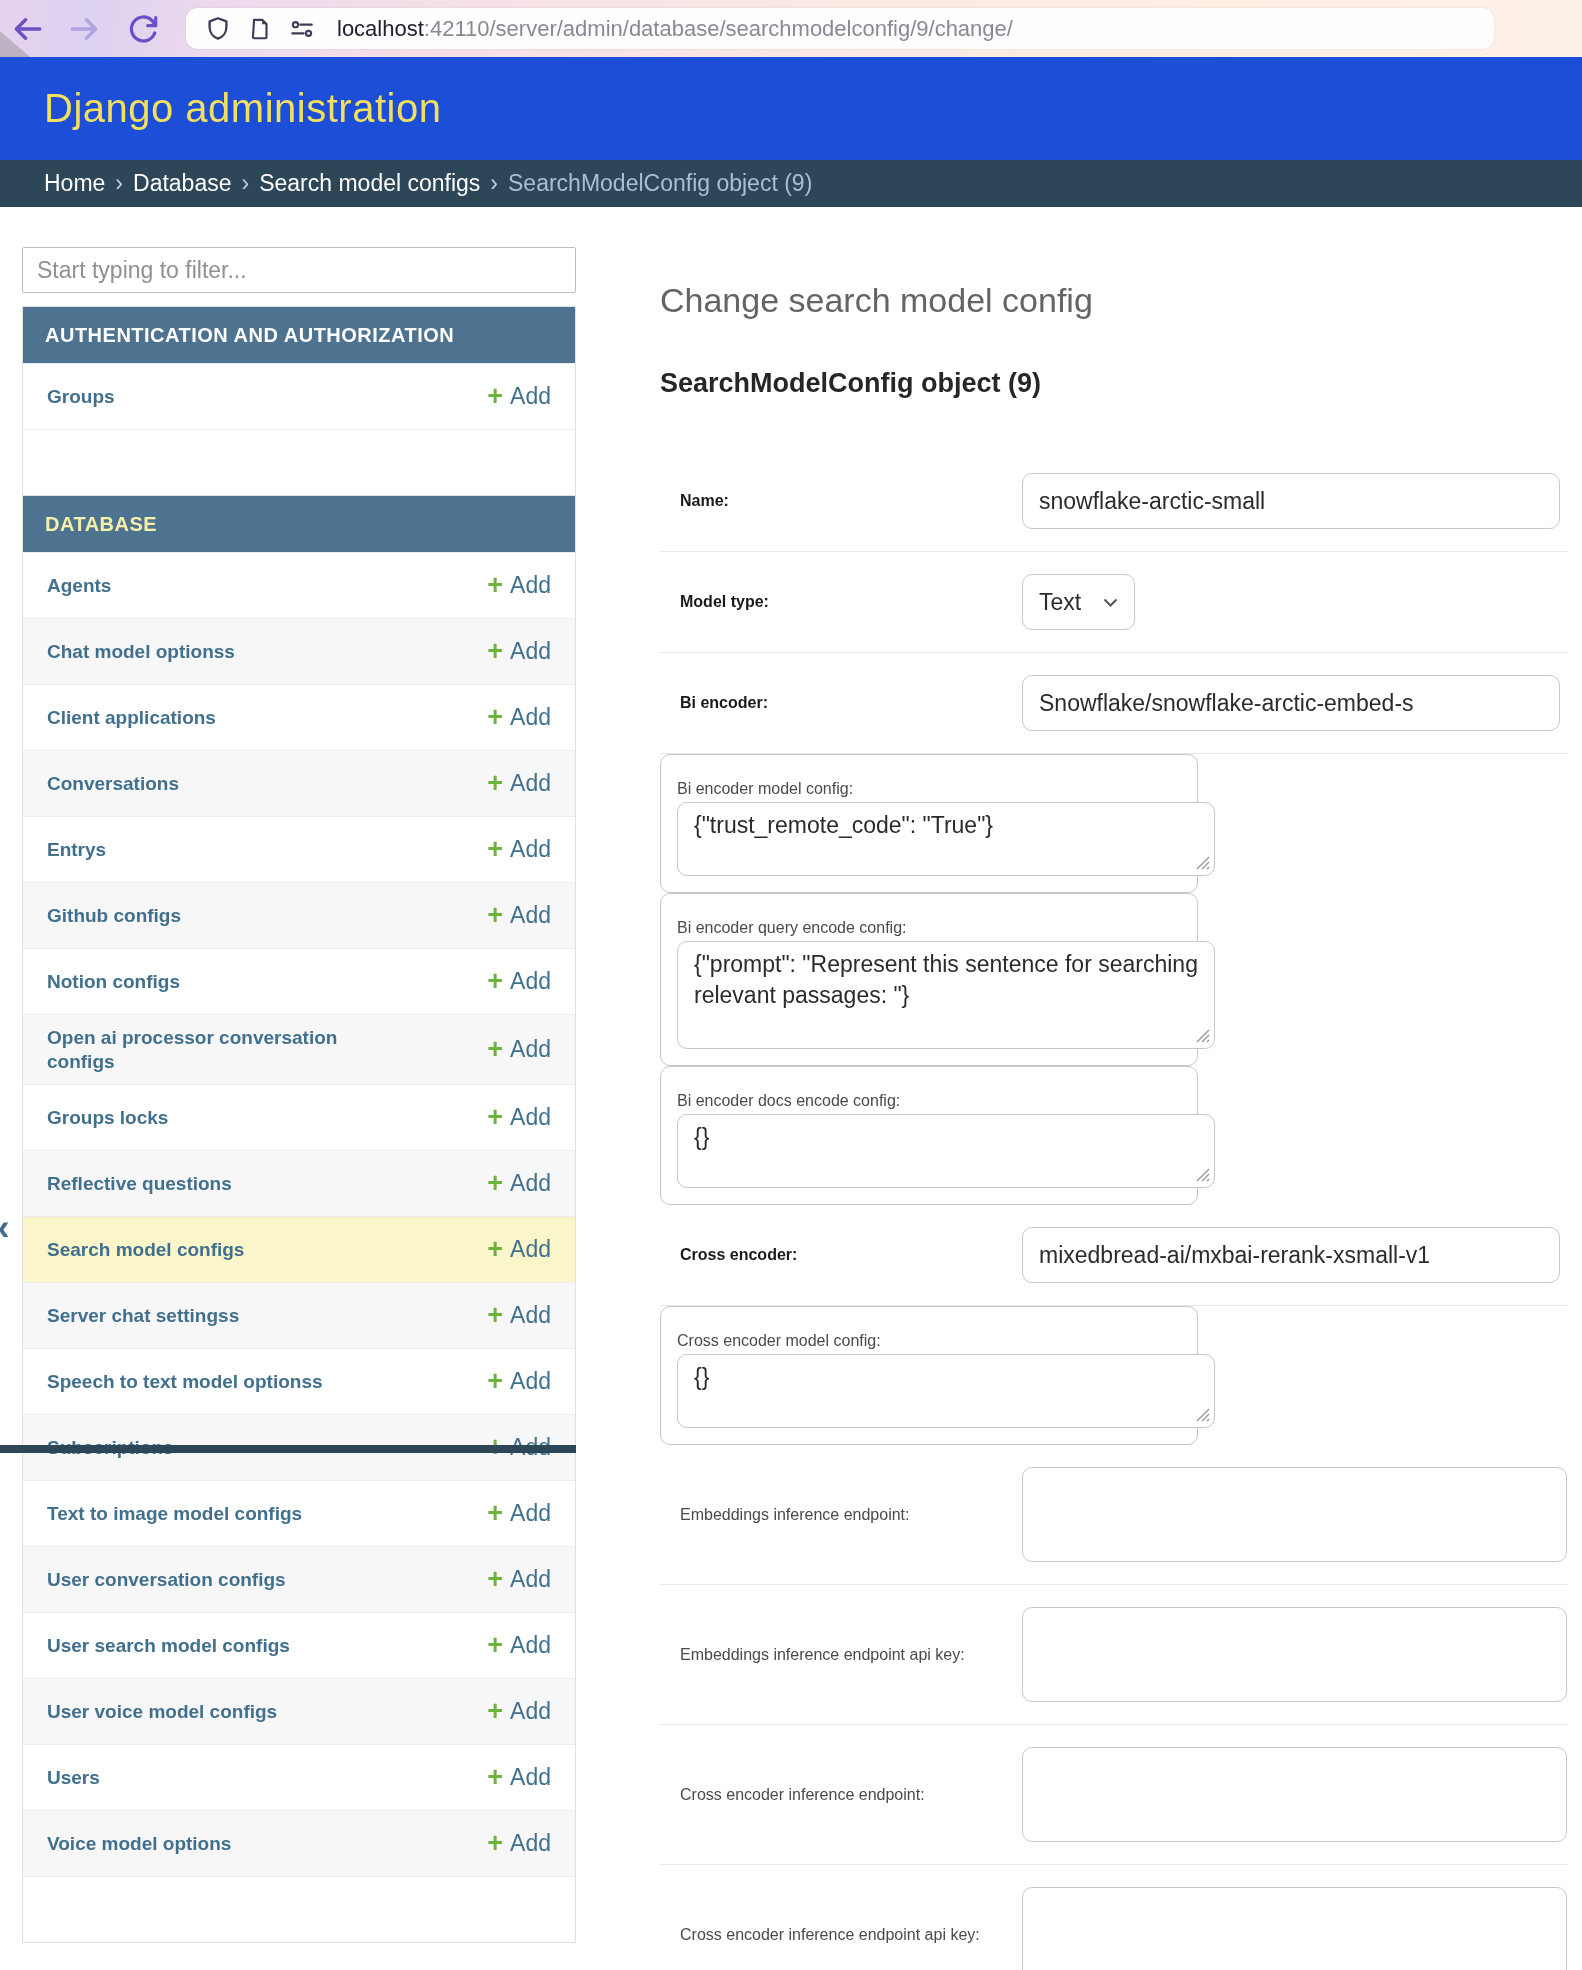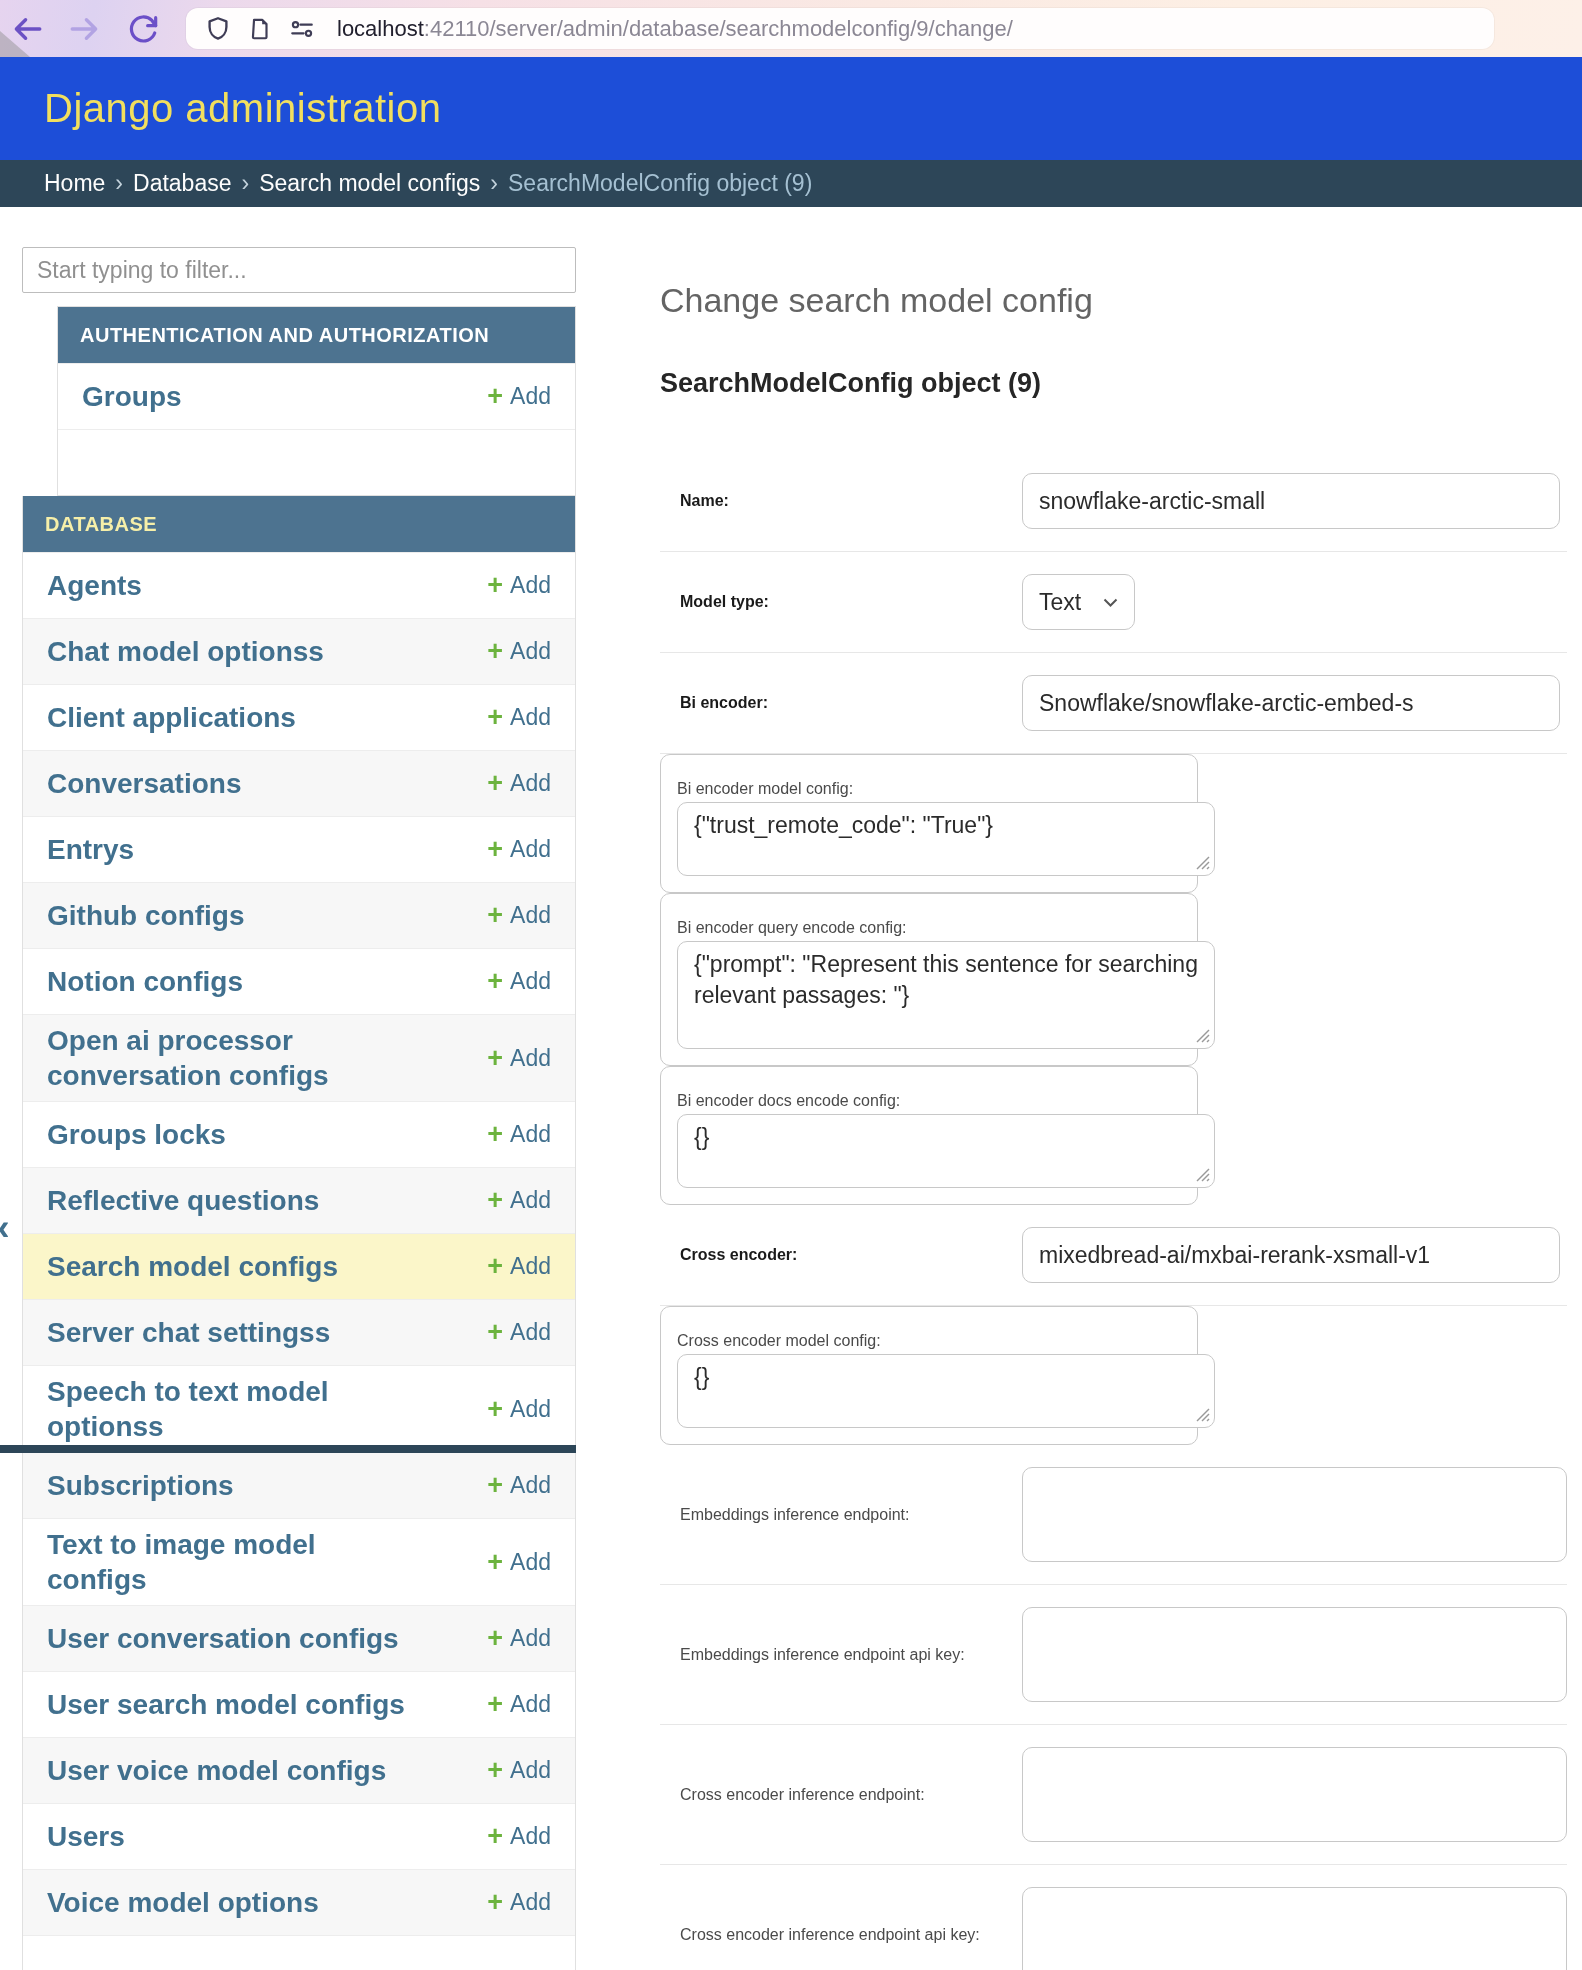--- a/index.html
+++ b/index.html
@@ -36,31 +36,31 @@
   
   .page{ position:relative; display:flex; height:1246px; background:#fff;border-radius:12px; }
   .sidebar-toggle{ position:absolute; left:0; top:1000px; transform:translateX(-52%);
     font-size:36px; font-weight:bold; color:#41708e; cursor:pointer; z-index:5; }
   .sidebar{ margin-left:22px; width:554px; padding-top:40px; flex:none; }
   .filter{ width:100%; height:46px; border:1px solid #bdbdbd; border-radius:2px;
     font-size:23px; padding:0 14px; color:#333; outline:none; font-family:inherit; }
   .filter::placeholder{ color:#909090; }
   .modules{ margin-top:13px; }
   .sidebar-module{ border:1px solid #e0e0e0; border-top:none; }
-  .sidebar-module:first-child{ border-top:1px solid #e0e0e0;margin-left:35px; }
+  .sidebar-module:first-child{ border-top:1px solid #e0e0e0; }
   .module-header{ height:56px; background:#4d7390; color:#fff; font-weight:bold;
     font-size:20px; letter-spacing:.5px; display:flex; align-items:center; padding:0 22px; }
   .module-header.active{ color:#f6efa9; }
   .srow{ min-height:66px; display:flex; align-items:center; justify-content:space-between;
     padding:8px 24px; border-top:1px solid #ededed; background:#fff; cursor:pointer; }
   .srow.alt{ background:#f7f7f7; }
   .srow.selected{ background:#fbf6c9; }
   .srow.tall{ min-height:70px;gap:25px; }
   .srow.blank{ min-height:66px; background:#fff; cursor:default; }
-  .slink{ color:#41708e; font-weight:bold; font-size:28px; line-height:1.25; max-width:360px; }
+  .slink{ color:#41708e; font-weight:bold; font-size:19px; line-height:1.25; max-width:360px; }
   .addlink{ display:flex; align-items:center; white-space:nowrap; }
   .addlink .plus{ color:#6cb33e; font-weight:bold; font-size:27px; margin-right:7px; line-height:1; }
   .addlink .addtext{ color:#41708e; font-size:23px; }
 
   
   .main{ margin-left:84px; flex:1; padding-right:22px; }
   .page-title{ margin-top:74px; font-size:34px; font-weight:400; color:#646464; }
   .object-title{ margin-top:48px; font-size:27px; font-weight:bold; color:#262626; }
   .form{ margin-top:52px; }
   .form-row{ display:flex; align-items:center; border-bottom:1px solid #e7e7e7;

